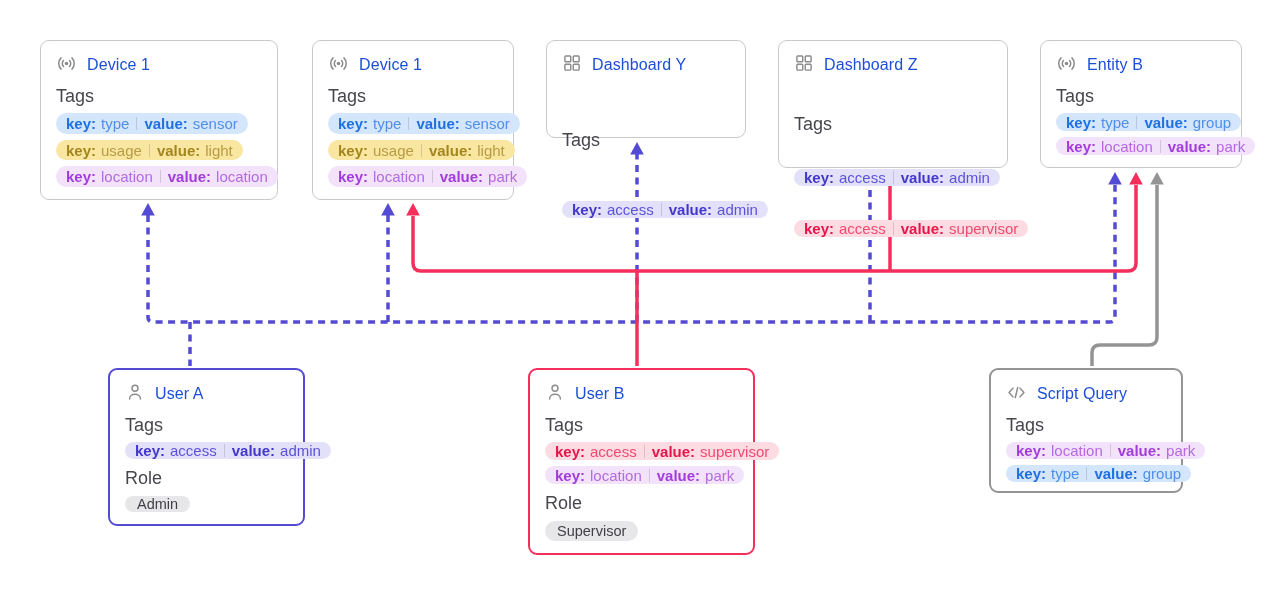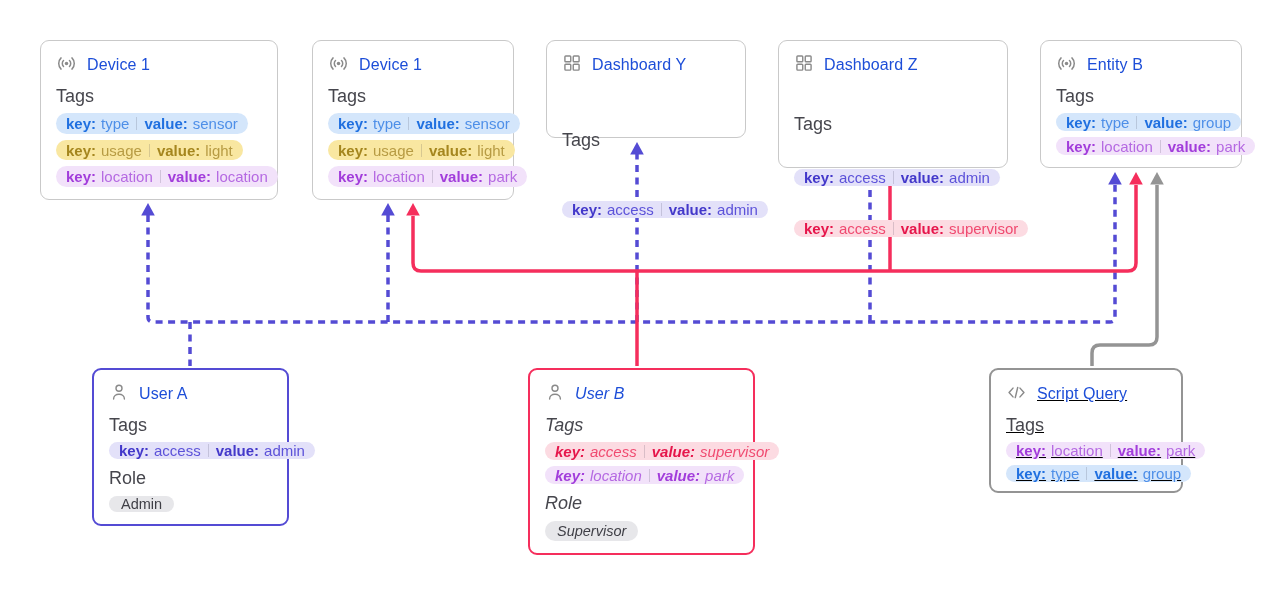--- a/index.html
+++ b/index.html
@@ -5,22 +5,22 @@
   * { margin:0; padding:0; box-sizing:border-box; }
   html,body { width:1280px; height:608px; background:#ffffff; overflow:hidden;
     font-family:"Liberation Sans","DejaVu Sans",sans-serif; }
   #canvas { position:relative; width:1280px; height:608px; background:#ffffff; }
 
   svg.edges { position:absolute; left:0; top:0; width:1280px; height:608px; }
 
   .card { position:absolute; background:#ffffff; border:1.5px solid #c9c9c9;
     border-radius:9px; padding:12px 15px; display:flex; flex-direction:column;
     align-items:flex-start; }
-  .card.outlined-indigo { border:2.5px solid #544bd4; }
-  .card.outlined-red    { border:2.5px solid #f52e5c;font-style:italic; }
+  .card.outlined-indigo { border:2.5px solid #544bd4;margin-left:16px; }
+  .card.outlined-red    { border:2.5px solid #f52e5c; }
   .card.outlined-gray   { border:2.5px solid #949494; }
 
   .title-row { display:flex; align-items:center; gap:10px; height:24px; }
   .title-row svg { flex:0 0 auto; }
   .card-title { font-size:16px; color:#1d4ed8; letter-spacing:.1px; }
 
   .section-label { margin-top:9px; font-size:18px; color:#46464d; }
 
   .pill { display:inline-flex; align-items:center; gap:5px; margin-top:6px;
     height:24px; border-radius:12px; padding:0 10px; font-size:15px;
@@ -284,21 +284,21 @@
       <span class="b">key:</span>
         <span>location</span>
         <span class="sep"></span>
         <span class="b">value:</span>
         <span>park</span>
     </span>
     <div class="section-label">Role</div>
     <span class="role-pill">Supervisor</span>
   </div>
 
-  <div class="card outlined-gray" style="left:989px; top:368px; width:194px; height:125px;text-decoration:underline;">
+  <div class="card outlined-gray" style="left:989px; top:368px; width:194px; height:125px;">
     <div class="title-row">
       <span>
         <svg width="21" height="21" viewBox="0 0 24 24" class="icon-stroke">
           <polyline points="8 7 3.5 12 8 17"></polyline>
           <polyline points="16 7 20.5 12 16 17"></polyline>
           <line x1="13.4" y1="6.2" x2="10.6" y2="17.8"></line>
         </svg>
       </span>
       <span class="card-title">Script Query</span>
     </div>

